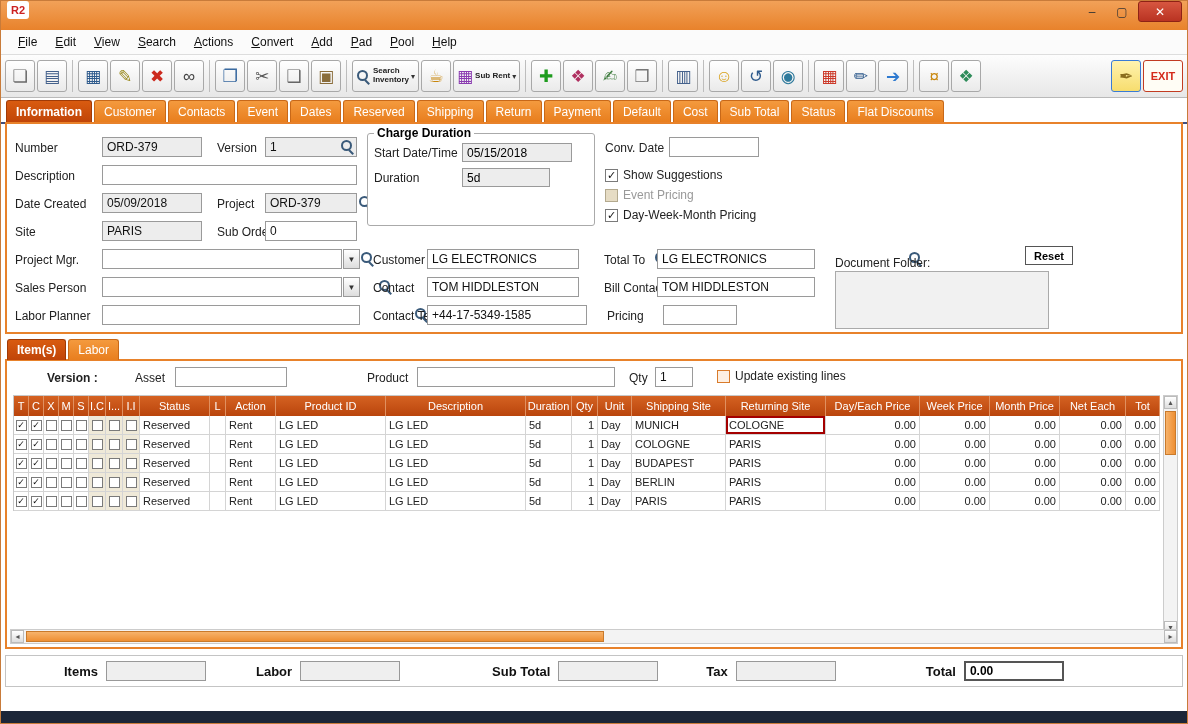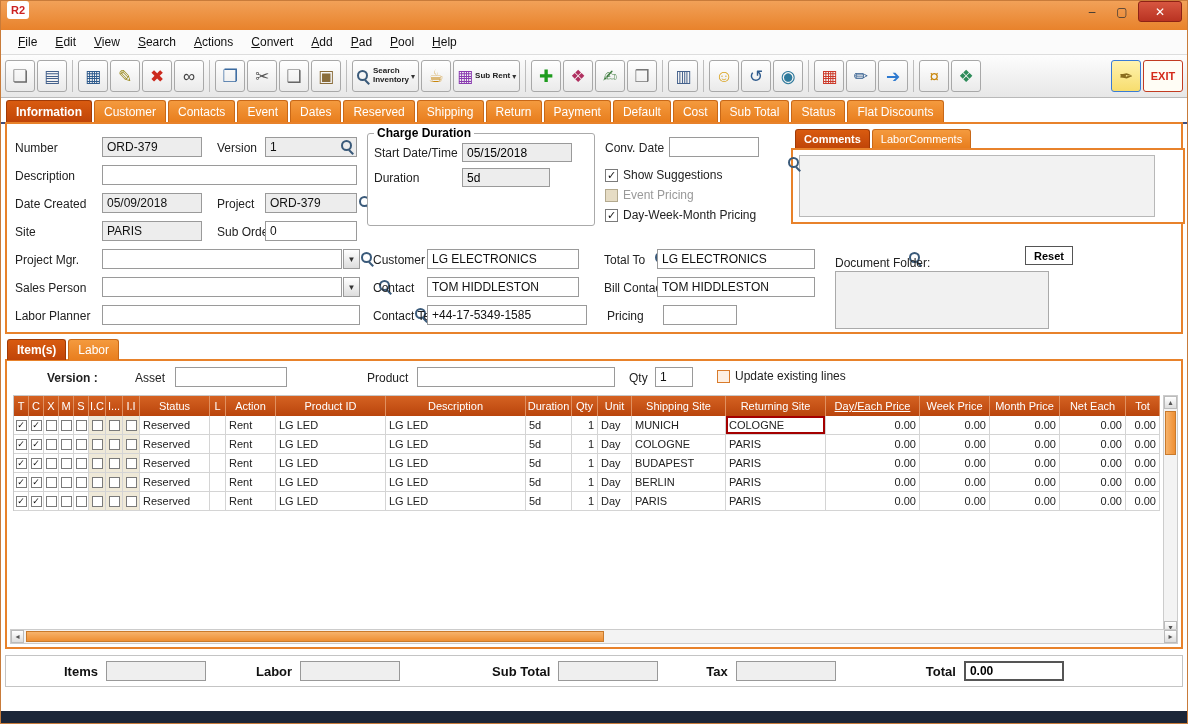--- a/index.html
+++ b/index.html
@@ -310,30 +310,20 @@
     </span>
   <span class="cb-row" style="left:598px;top:64px">
       <span class="cb disabled"></span>
       <span class="cb-label dim">Event Pricing</span>
     </span>
   <span class="cb-row" style="left:598px;top:84px">
       <span class="cb checked"></span>
       <span class="cb-label">Day-Week-Month Pricing</span>
     </span>
 
-  <div class="comments">
-    <div class="ctabs" id="commentstabs">
-        <span class="tab selected">Comments</span>
-        <span class="tab">LaborComments</span>
-      </div>
-    <div class="cbox">
-      <div class="cta"></div>
-      <span class="mag abs" style="right:6px;top:6px"></span>
-    </div>
-  </div>
 
   <span class="lbl" style="left:366px;top:129px">Customer</span>
   <input class="inp" style="left: 420px; top: 125px; width: 152px;" value="LG ELECTRONICS">
   <span class="mag abs" style="left:555px;top:127px"></span>
   <span class="lbl" style="left:597px;top:129px">Total To</span>
   <input class="inp" style="left: 650px; top: 125px; width: 158px;" value="LG ELECTRONICS">
   <span class="mag abs" style="left:791px;top:127px"></span>
 
   <span class="lbl" style="left:366px;top:157px">Contact</span>
   <input class="inp" style="left: 420px; top: 153px; width: 152px;" value="TOM HIDDLESTON">
@@ -384,21 +374,21 @@
         <div class="th" style="width: 70px;">Status</div>
         <div class="th" style="width: 16px;">L</div>
         <div class="th" style="width: 50px;">Action</div>
         <div class="th" style="width: 110px;">Product ID</div>
         <div class="th" style="width: 140px;">Description</div>
         <div class="th" style="width: 46px;">Duration</div>
         <div class="th" style="width: 26px;">Qty</div>
         <div class="th" style="width: 34px;">Unit</div>
         <div class="th" style="width: 94px;">Shipping Site</div>
         <div class="th" style="width: 100px;">Returning Site</div>
-        <div class="th" style="width: 94px; text-decoration: underline;">Day/Each Price</div>
+        <div class="th" style="width: 94px;">Day/Each Price</div>
         <div class="th" style="width: 70px;">Week Price</div>
         <div class="th" style="width: 70px;">Month Price</div>
         <div class="th" style="width: 66px;">Net Each</div>
         <div class="th" style="width: 34px;">Tot</div>
       </div>
     <div id="tbody">
         <div class="trow">
           <div class="tcell checkcell" style="width: 15px;">
             <span class="cb tiny checked"></span>
           </div>

